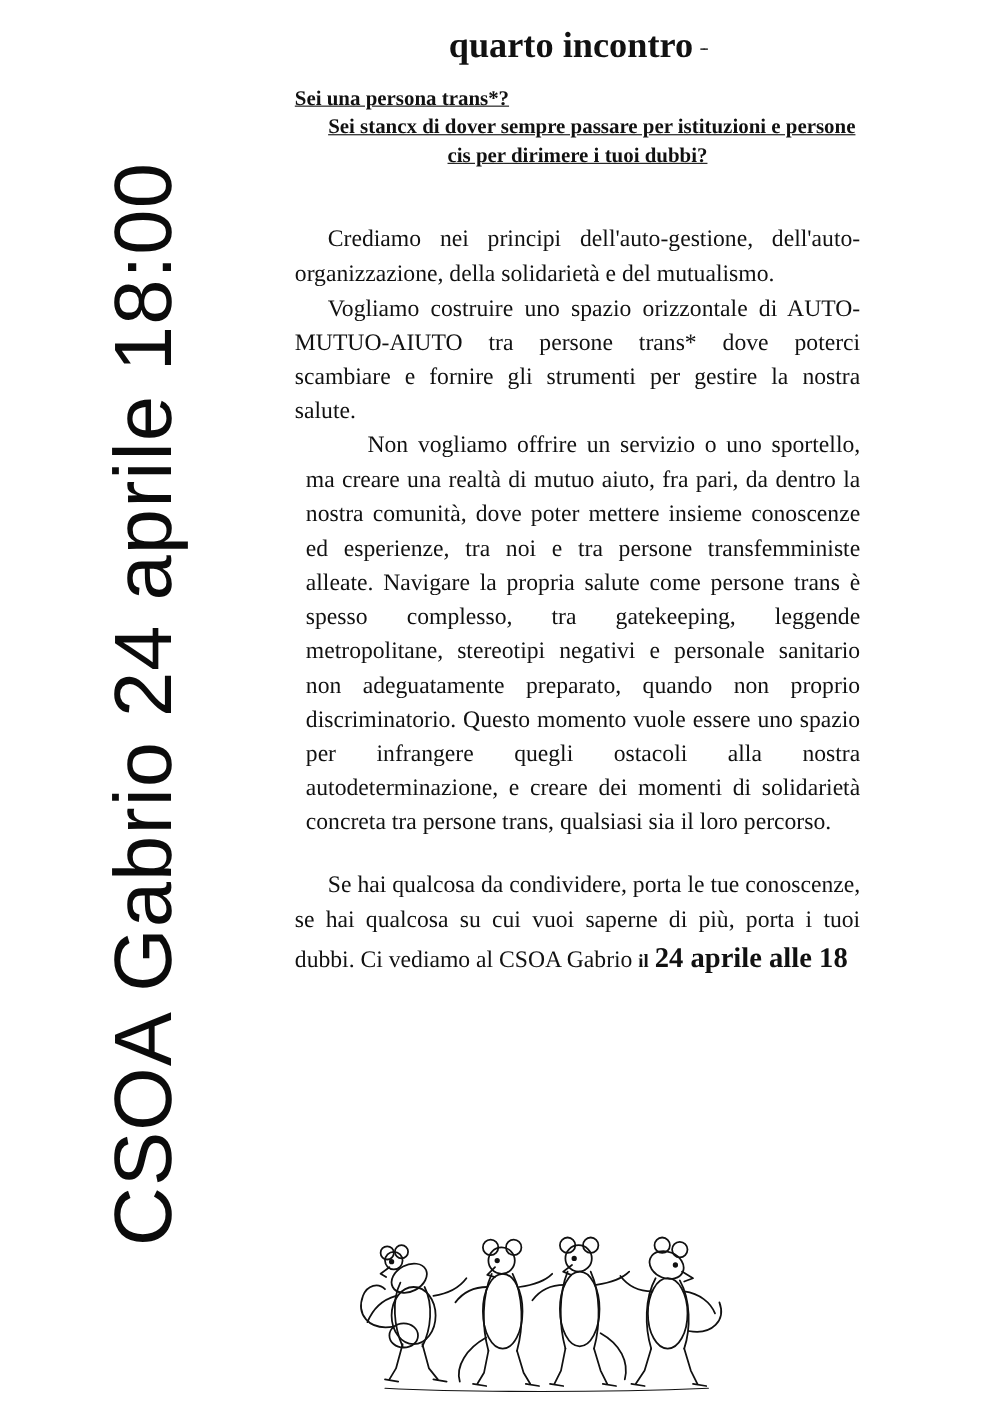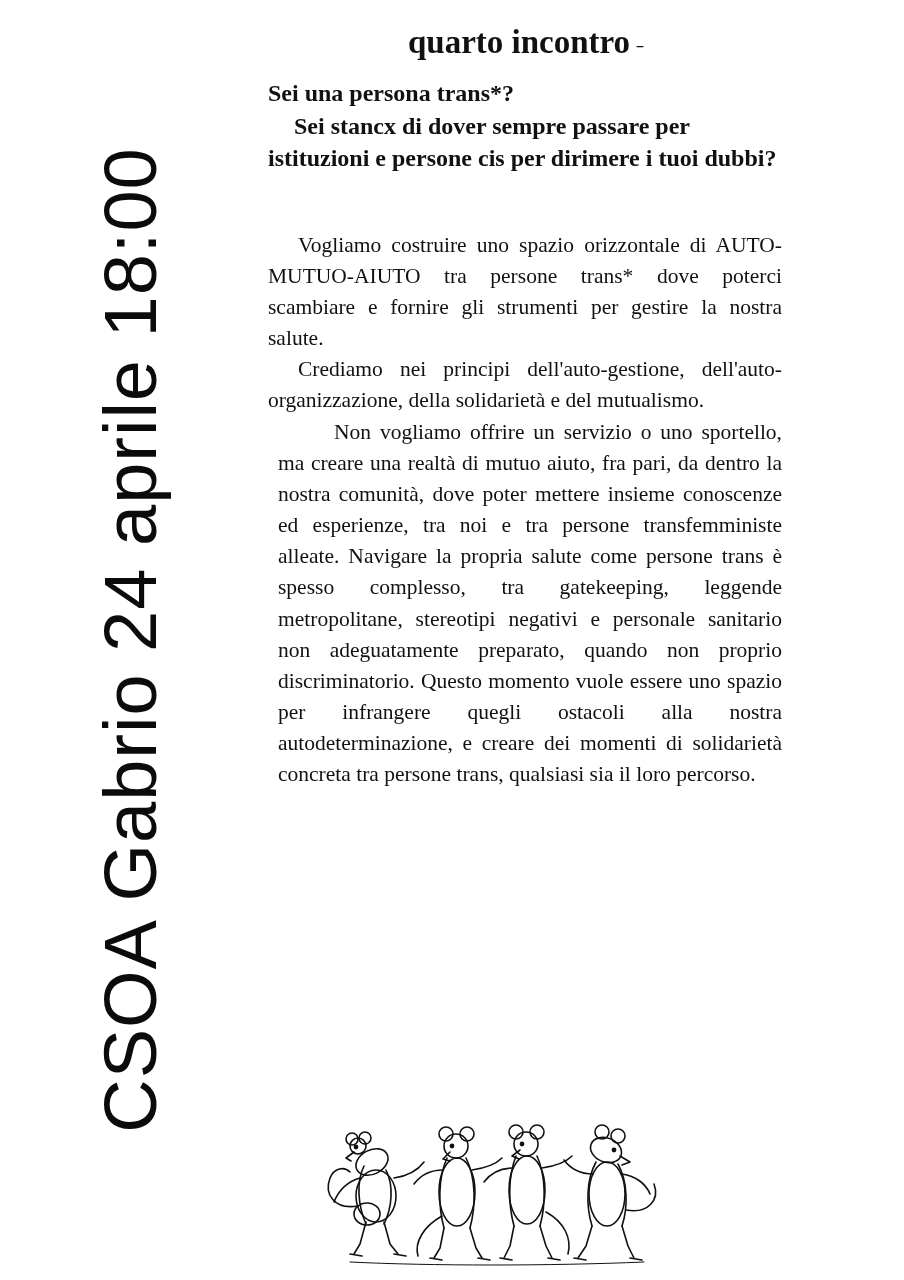--- a/index.html
+++ b/index.html
@@ -60,34 +60,35 @@
     font-size: 15px;
     vertical-align: middle;
     margin-left: 6px;
     letter-spacing: -2px;
   }
 
   .lead {
     margin-top: 16px;
     font-family: "Liberation Serif", serif;
     font-weight: bold;
-    font-size: 24px;
+    font-size: 19px;
     line-height: 1.36;
     text-align: justify;
     text-justify: inter-word;
     hyphens: none;
+    text-decoration: underline;
   }
   .lead p { margin: 0; }
   .lead p.indent { text-indent: 26px; }
   .lead p:last-child::after {
     content: "";
     display: inline-block;
     width: 100%;
   }
-  .lead p.nojust { text-align: left; }
+  .lead p.nojust { text-align: center; }
 
   .body-text {
     margin-top: 22px;
     font-size: 21.5px;
     line-height: 1.45;
     text-align: justify;
     text-justify: inter-word;
   }
   .body-text p { margin: 0; }
   .body-text p.ind { text-indent: 30px; }
@@ -133,25 +134,32 @@
   <div id="headline">
     <span>quarto incontro</span><span class="dash">--</span>
   </div>
 
   <div class="lead">
     <p>Sei una persona trans*?</p>
     <p class="indent nojust">Sei stancx di dover sempre passare per istituzioni e persone cis per dirimere i tuoi dubbi?</p>
   </div>
 
   <div class="body-text">
+    <p class="ind">Crediamo nei principi dell'auto-gestione, dell'auto-organizzazione, della solidarietà e del mutualismo.</p>
     <p class="ind">Vogliamo costruire uno spazio orizzontale di AUTO-MUTUO-AIUTO tra persone trans* dove poterci scambiare e fornire gli strumenti per gestire la nostra salute.</p>
-    <p class="ind">Crediamo nei principi dell'auto-gestione, dell'auto-organizzazione, della solidarietà e del mutualismo.</p>
     <p class="ind-big">Non vogliamo offrire un servizio o uno sportello, ma creare una realtà di mutuo aiuto, fra pari, da dentro la nostra comunità, dove poter mettere insieme conoscenze ed esperienze, tra noi e tra persone transfemministe alleate. Navigare la propria salute come persone trans è spesso complesso, tra gatekeeping, leggende metropolitane, stereotipi negativi e personale sanitario non adeguatamente preparato, quando non proprio discriminatorio. Questo momento vuole essere uno spazio per infrangere quegli ostacoli alla nostra autodeterminazione, e creare dei momenti di solidarietà concreta tra persone trans, qualsiasi sia il loro percorso.</p>
   </div>
 
+  <div class="closing">
+    <p>
+      <span>Se hai qualcosa da condividere, porta le tue conoscenze, se hai qualcosa su cui vuoi saperne di più, porta i tuoi dubbi. Ci vediamo al CSOA Gabrio</span>
+      <span class="small-il">il</span>
+      <span class="date-bold">24 aprile alle 18</span>
+    </p>
+  </div>
 
 </div>
 
 <div id="illustration">
   <svg width="360" height="200" viewBox="0 0 360 200" xmlns="http://www.w3.org/2000/svg">
     <g fill="none" stroke="#111" stroke-width="1.6" stroke-linecap="round" stroke-linejoin="round">
 
       <g>
         <ellipse cx="62" cy="96" rx="17" ry="12" transform="rotate(-28 62 96)"></ellipse>
         <circle cx="48" cy="80" r="8"></circle>

